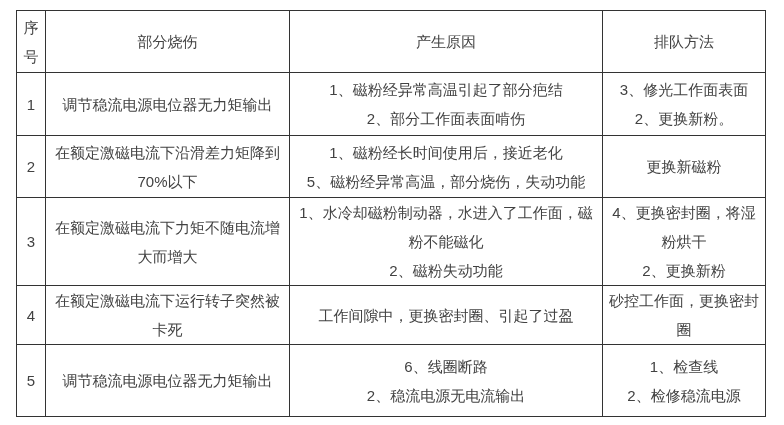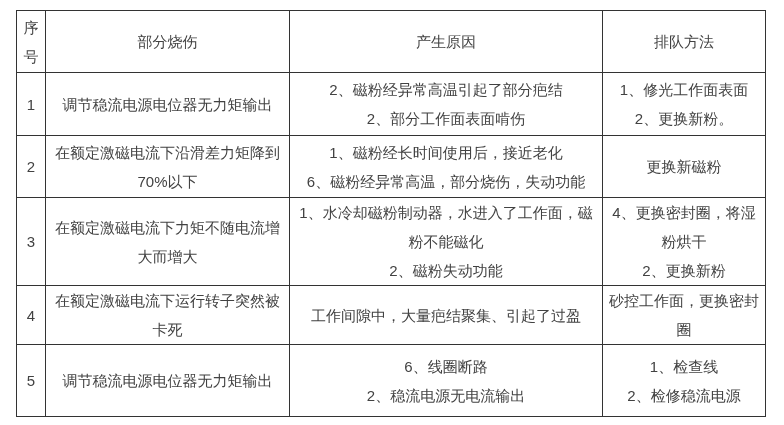--- a/index.html
+++ b/index.html
@@ -67,35 +67,35 @@
       <th class="hdr-index">序号</th>
       <th>部分烧伤</th>
       <th>产生原因</th>
       <th>排队方法</th>
     </tr>
 
     <tr class="r-1">
       <td class="cell-index">1</td>
       <td>调节稳流电源电位器无力矩输出</td>
       <td>
-        <div>2、磁粉经异常高温引起了部分疤结</div>
+        <div>1、磁粉经异常高温引起了部分疤结</div>
         <div>2、部分工作面表面啃伤</div>
       </td>
       <td>
-        <div>1、修光工作面表面</div>
+        <div>3、修光工作面表面</div>
         <div>2、更换新粉。</div>
       </td>
     </tr>
 
     <tr class="r-2">
       <td class="cell-index">2</td>
       <td>在额定激磁电流下沿滑差力矩降到70%以下</td>
       <td>
         <div>1、磁粉经长时间使用后，接近老化</div>
-        <div>6、磁粉经异常高温，部分烧伤，失动功能</div>
+        <div>5、磁粉经异常高温，部分烧伤，失动功能</div>
       </td>
       <td>
         <div>更换新磁粉</div>
       </td>
     </tr>
 
     <tr class="r-3">
       <td class="cell-index">3</td>
       <td>在额定激磁电流下力矩不随电流增大而增大</td>
       <td>
@@ -105,21 +105,21 @@
       <td>
         <div>4、更换密封圈，将湿粉烘干</div>
         <div>2、更换新粉</div>
       </td>
     </tr>
 
     <tr class="r-4">
       <td class="cell-index">4</td>
       <td>在额定激磁电流下运行转子突然被卡死</td>
       <td>
-        <div>工作间隙中，大量疤结聚集、引起了过盈</div>
+        <div>工作间隙中，更换密封圈、引起了过盈</div>
       </td>
       <td>
         <div>砂控工作面，更换密封圈</div>
       </td>
     </tr>
 
     <tr class="r-5">
       <td class="cell-index">5</td>
       <td>调节稳流电源电位器无力矩输出</td>
       <td>

